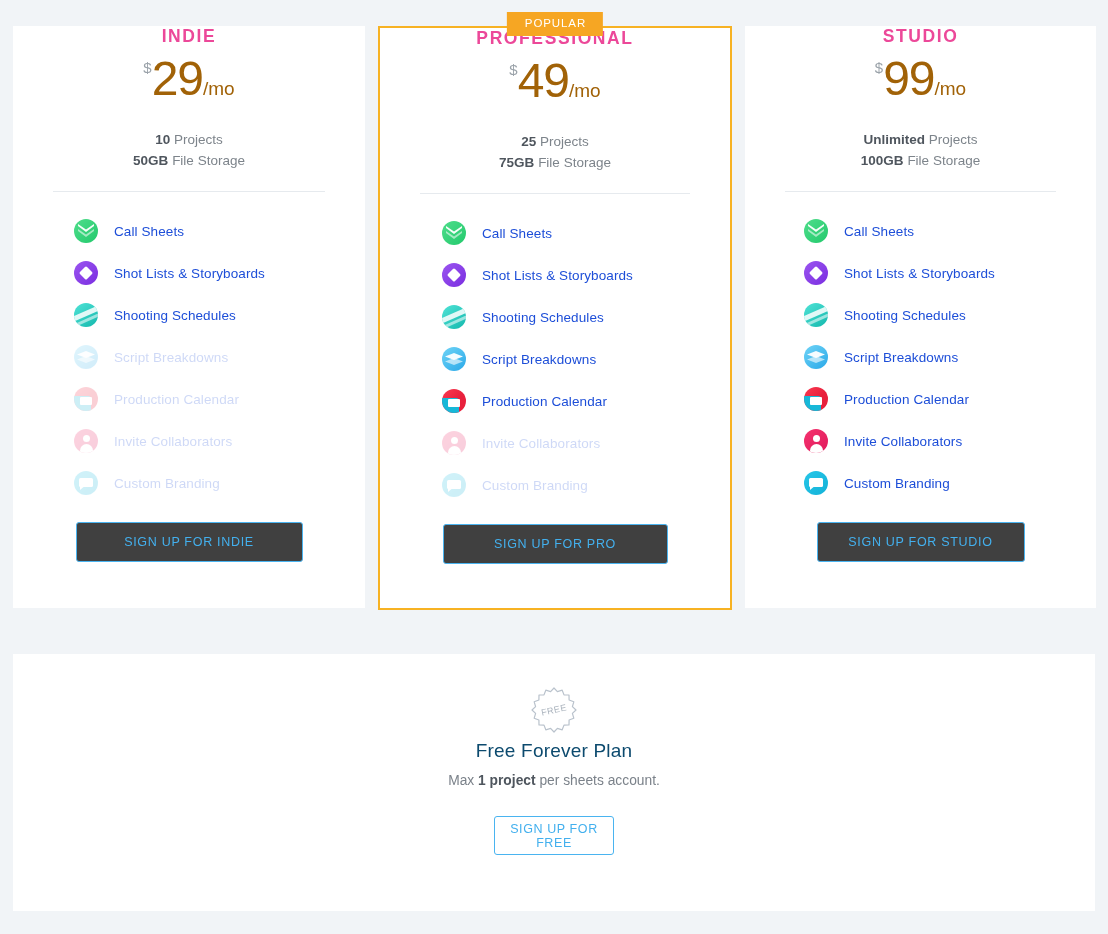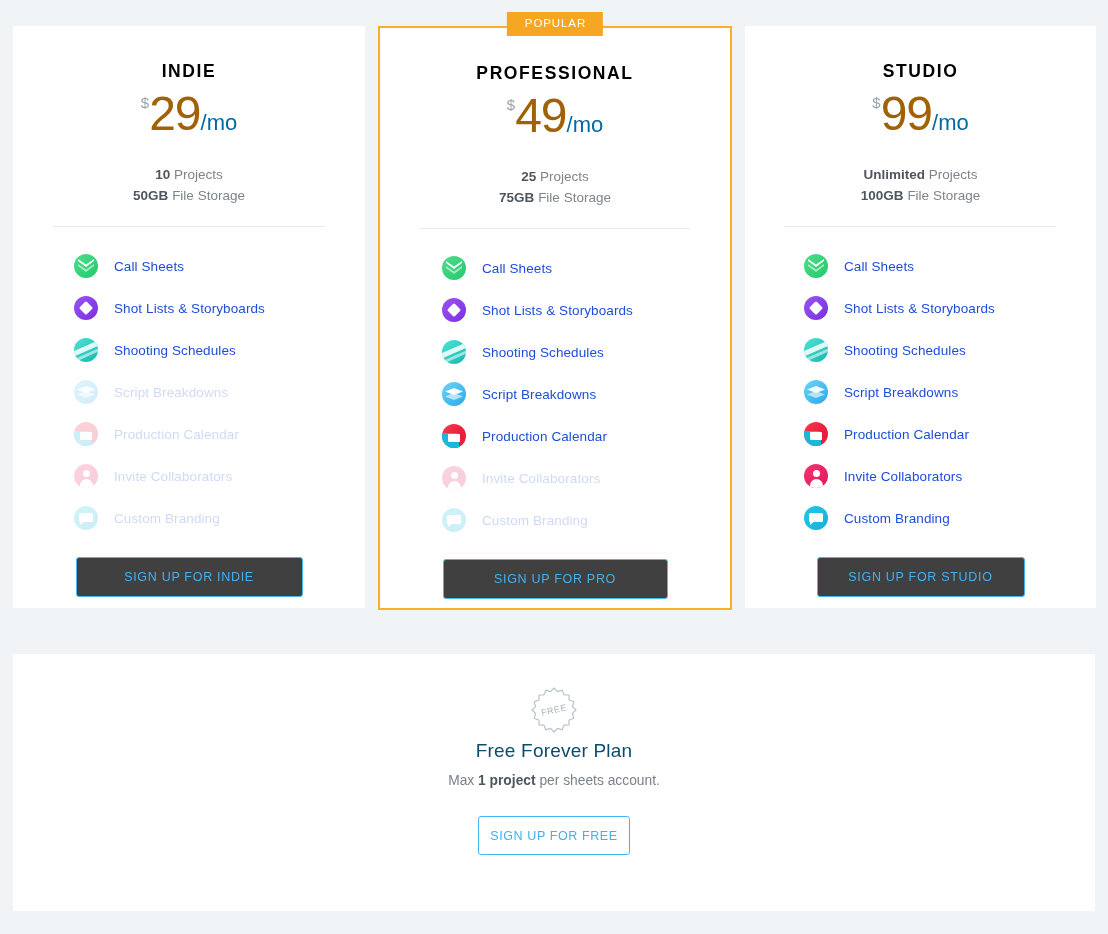--- a/index.html
+++ b/index.html
@@ -66,23 +66,22 @@
     padding: 6px 17px 6px 18px;
     line-height: 1;
     white-space: nowrap;
   }
 
   .plan-name {
     text-align: center;
     font-size: 17.5px;
     font-weight: bold;
     letter-spacing: 1.6px;
-    color: #000000;
+    color: #ec4899;
     margin: 0;
-    padding-top: 35px;
   }
 
   .price-line {
     text-align: center;
     color: #70787f;
     margin-top: 8px;
     white-space: nowrap;
     line-height: 1;
   }
   .currency {
@@ -92,23 +91,23 @@
     font-weight: 300;
     letter-spacing: 0;
   }
   .amount {
     font-size: 48px;
     font-weight: 300;
     color: #a16207;
     letter-spacing: -1px;
   }
   .per {
-    font-size: 22px;
+    font-size: 19px;
     font-weight: 300;
-    color: #0369a1;
+    color: #a16207;
   }
 
   .quotas {
     margin-top: 26px;
     text-align: center;
     color: #7d848b;
     font-size: 13.5px;
     line-height: 21px;
   }
   .quotas b { color: #4f565e; font-weight: bold; }
@@ -278,21 +277,21 @@
     margin-top: 7px;
     font-size: 13.8px;
     color: #7b828a;
     line-height: 23px;
   }
   .free-desc b { color: #4f565e; font-weight: bold; }
 
   .free-btn-wrap { margin-top: 24px; display: flex; justify-content: center; }
   .free-btn {
     box-sizing: border-box;
-    width: 152px;
+    width: 120px;
     height: 39px;
     border: 1px solid #4ab4f0;
     border-radius: 3px;
     background: #ffffff;
     color: #43b0ee;
     font-size: 12.5px;
     font-family: "Liberation Sans", sans-serif;
     letter-spacing: 0.6px;
     cursor: pointer;
     display: flex;

